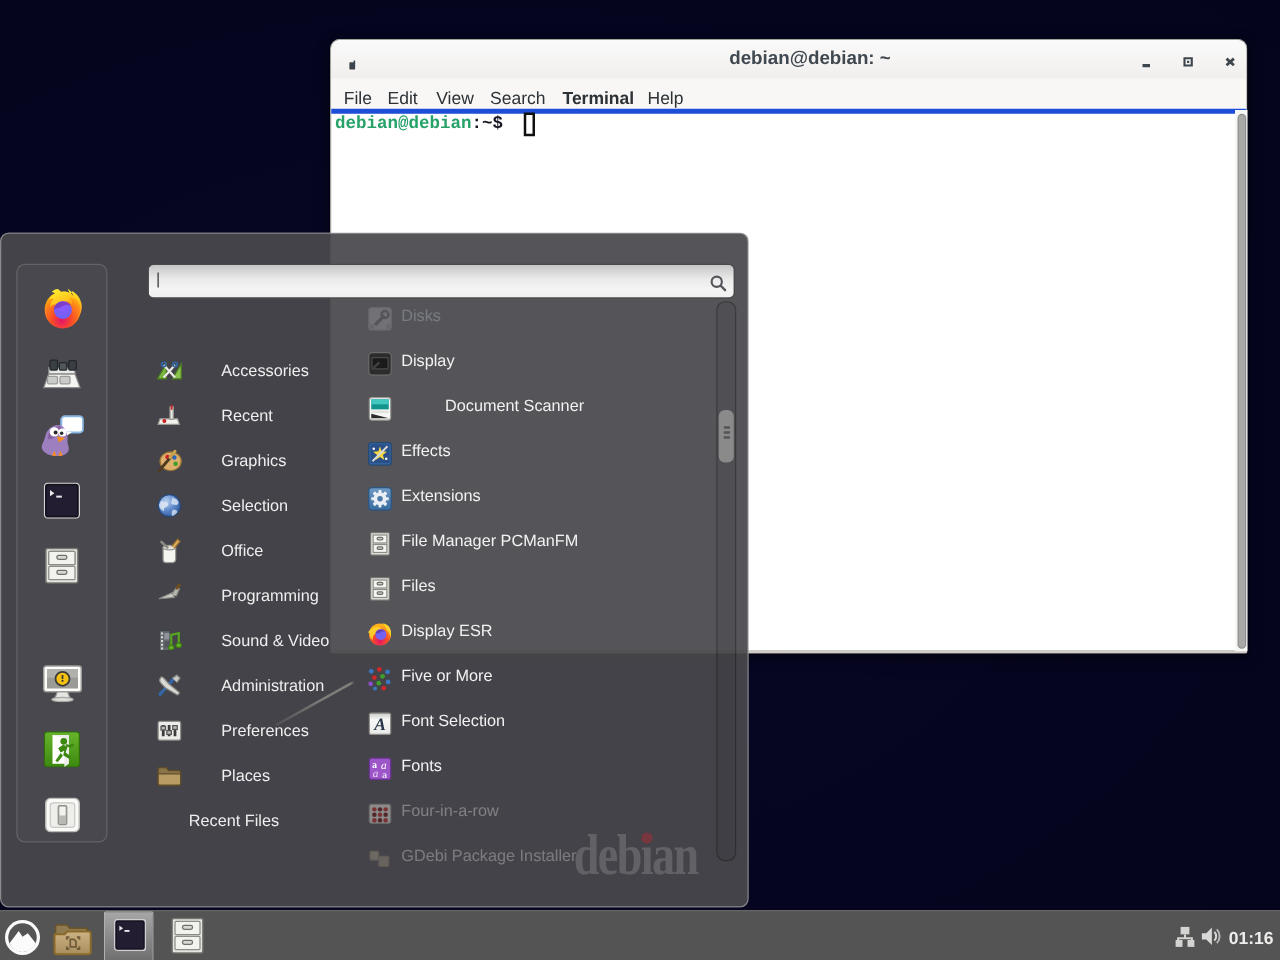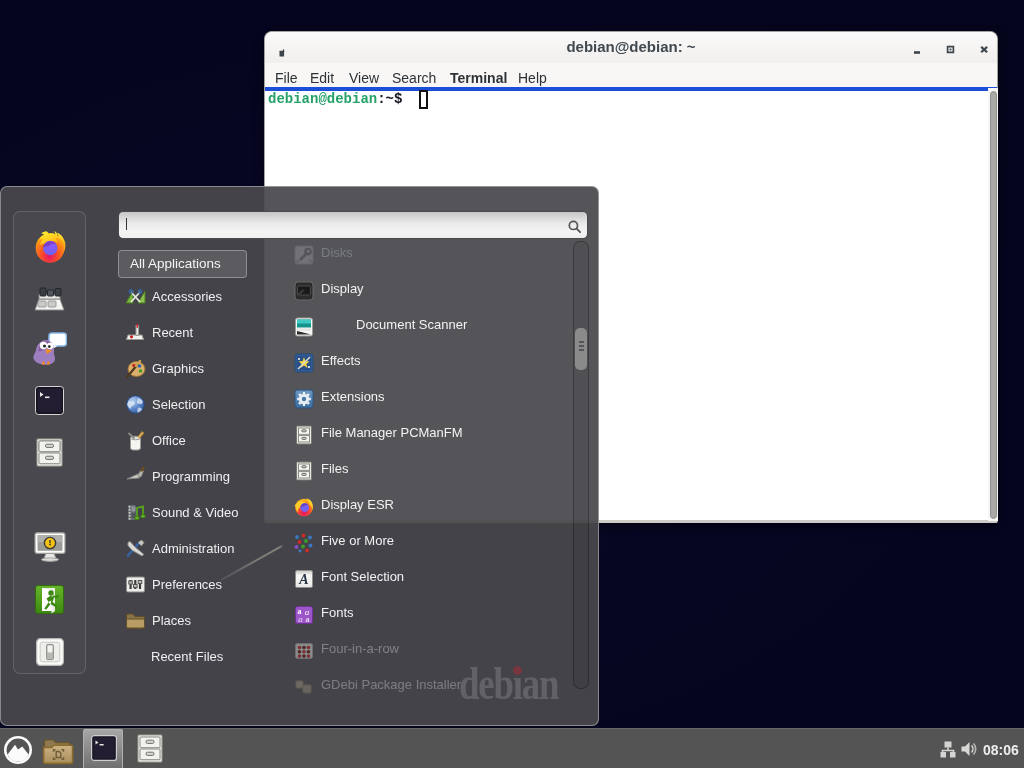--- a/index.html
+++ b/index.html
@@ -4,42 +4,42 @@
 <style>
   html,body{margin:0;padding:0;width:1024px;height:768px;overflow:hidden;}
   body{background:radial-gradient(1100px 700px at 38% 52%, #080726 0%, #05051f 55%, #04041b 100%);font-family:"Liberation Sans",sans-serif;position:relative;}
   .abs{position:absolute;}
   
   #term{left:264px;top:31px;width:734px;height:492px;background:#ffffff;
         border:1px solid #a3a39e;border-bottom:3px solid #cfccc7;border-radius:8px 8px 2px 2px;
         box-shadow:0 3px 10px rgba(0,0,0,0.55);box-sizing:border-box;}
   #titlebar{left:0;top:0;width:100%;height:31px;border-radius:7px 7px 0 0;
         background:linear-gradient(#fbfafa,#f0efed);}
-  #title{width:100%;top:6px;text-align:center;font-size:15px;font-weight:bold;color:#404850;}
+  #title{width:100%;top:6px;text-align:center;font-size:15px;font-weight:bold;color:#404850;padding-left:17px;}
   #menubar{left:0;top:31px;width:100%;height:24px;background:#f8f7f6;
         border-bottom:4px solid #1d4ed8;font-size:14px;color:#2d3236;}
   .mi{top:3px;line-height:24px;}
   #prompt{left:3px;top:59px;font-family:"Liberation Mono",monospace;
         font-size:14px;font-weight:bold;white-space:pre;}
   #prompt .g{color:#26a269;} #prompt .k{color:#171421;}
   #cursor{left:154px;top:58px;width:5px;height:15px;border:2px solid #101010;}
   #tscroll{left:723px;top:56px;width:10px;height:433px;background:#f7f7f6;}
   #tthumb{left:725px;top:59px;width:7px;height:428px;background:#a9a9a7;border-radius:4px;border:1px solid #8f8f8d;box-sizing:border-box;}
   
   #menu{left:0px;top:186px;width:599px;height:540px;background:rgba(72,72,76,0.93);
         border:1px solid rgba(255,255,255,0.38);border-radius:7px;box-sizing:border-box;}
   #search{left:117px;top:24px;width:470px;height:28px;border-radius:5px;box-sizing:border-box;
         border:1px solid #4a4a4c;background:linear-gradient(#c6c6c6,#ebebeb 45%,#f4f4f4 75%,#efefef);}
   #caret{left:125px;top:31px;width:1px;height:12px;background:#333;}
   #sidepanel{left:12px;top:24px;width:73px;height:463px;border-radius:7px;
         background:rgba(255,255,255,0.03);border:1px solid rgba(255,255,255,0.14);box-sizing:border-box;}
   #allapps{left:117px;top:63px;width:129px;height:28px;border-radius:4px;box-sizing:border-box;
         background:rgba(255,255,255,0.13);border:1px solid rgba(255,255,255,0.32);
         color:#f4f4f4;font-size:13.5px;line-height:26px;text-indent:11px;}
-  .cat{left:124px;height:22px;display:flex;align-items:center;color:#efefef;font-size:13px;white-space:nowrap;}
+  .cat{left:124px;height:22px;display:flex;align-items:center;color:#efefef;font-size:13px;white-space:nowrap;gap:25px;}
   .cat svg,.cat .ic{margin-right:6px;}
   .app{left:293px;height:22px;display:flex;color:#f2f2f2;font-size:13px;white-space:nowrap;}
   .app svg{margin-right:7px;}
   #mtrack{left:572px;top:54px;width:16px;height:448px;border:1px solid rgba(0,0,0,0.28);
         border-radius:7px;box-sizing:border-box;background:rgba(0,0,0,0.05);}
   #mthumb{left:574px;top:141px;width:12px;height:42px;background:#8a8a8a;border-radius:5px;}
   #wmark{left:458px;top:470px;font-family:"Liberation Serif",serif;font-size:46px;font-weight:bold;
         color:rgba(255,255,255,0.16);transform:scaleX(0.8);transform-origin:left;
         letter-spacing:-1.5px;}
   #wline{left:220px;top:392px;width:71px;height:2px;transform:rotate(-29.1deg);
@@ -211,21 +211,20 @@
 
     <div class="abs" style="left:35px;top:451px;">
       <svg width="28" height="28" viewBox="0 0 28 28">
         <rect x="0.6" y="0.6" width="26.8" height="26.8" rx="4" fill="#fafaf8" stroke="#b9b9b5" stroke-width="1.2"></rect>
         <rect x="4.2" y="4.2" width="19.6" height="19.6" rx="2.5" fill="#eeeeeb" stroke="#c8c8c4"></rect>
         <rect x="10.6" y="6.4" width="6.8" height="15.2" rx="1.2" fill="#b9b9b4" stroke="#8f8f8a"></rect>
         <rect x="11.6" y="7.4" width="4.8" height="7" rx="0.8" fill="#f2f2ef"></rect>
       </svg>
     </div>
   </div>
-  <div class="abs" id="allapps">All Applications</div>
   <div class="abs" id="cats">
     <div class="abs cat" style="top:98px;">
       <svg width="21" height="21" viewBox="0 0 21 21">
           <path d="M1 17L8 5v12z" fill="#79b53f" stroke="#4a7d1f"></path>
           <path d="M13 17l7-12v12z" fill="#8cc152" stroke="#4a7d1f"></path>
           <path d="M6 6l9 10M15 6L6 16" stroke="#e8e8e6" stroke-width="1.8"></path>
           <circle cx="6" cy="5.5" r="1.7" fill="none" stroke="#3465a4" stroke-width="1.4"></circle>
           <circle cx="15" cy="5.5" r="1.7" fill="none" stroke="#3465a4" stroke-width="1.4"></circle>
         </svg>
       <span>Accessories</span>
@@ -565,14 +564,14 @@
     </div>
 
     <div class="abs" style="left:960px;top:11px;">
       <svg width="18" height="18" viewBox="0 0 18 18">
           <path d="M1.5 6.5h3.5L9.5 2v14L5 11.5H1.5z" fill="#d8d8d6"></path>
           <path d="M11.5 5.5a5 5 0 010 7" stroke="#d8d8d6" stroke-width="1.6" fill="none"></path>
           <path d="M13.5 3.5a8 8 0 010 11" stroke="#b8b8b6" stroke-width="1.6" fill="none"></path>
         </svg>
     </div>
   </div>
-  <div class="abs" id="clock">08:06</div>
+  <div class="abs" id="clock">01:16</div>
 </div>
 
 </body></html>

